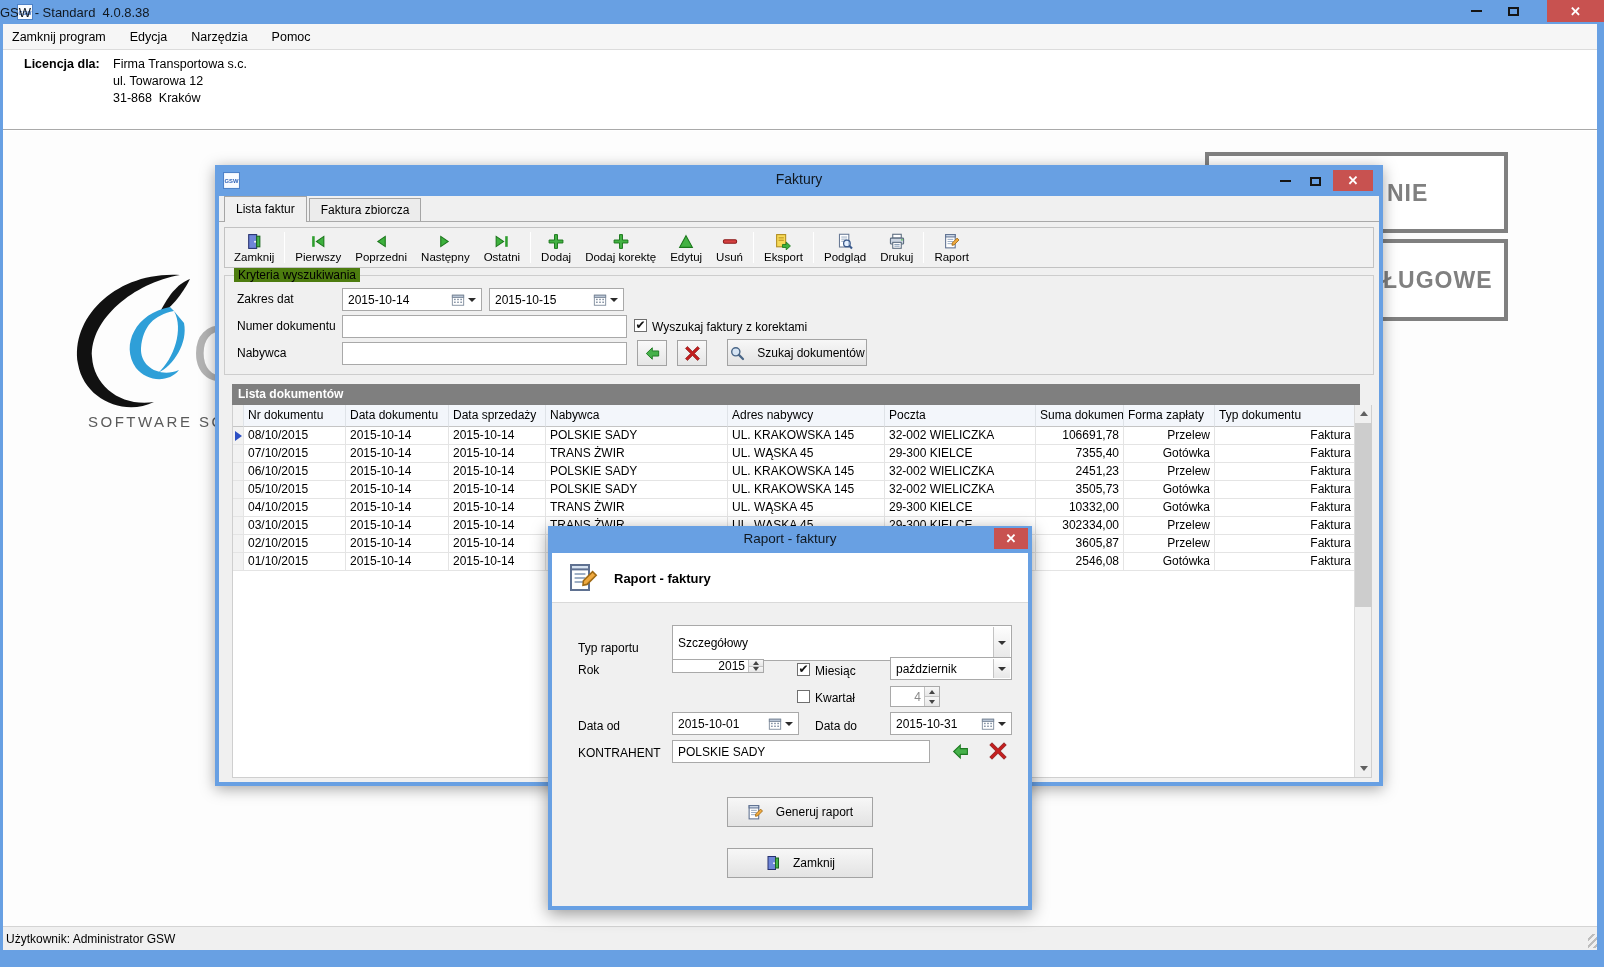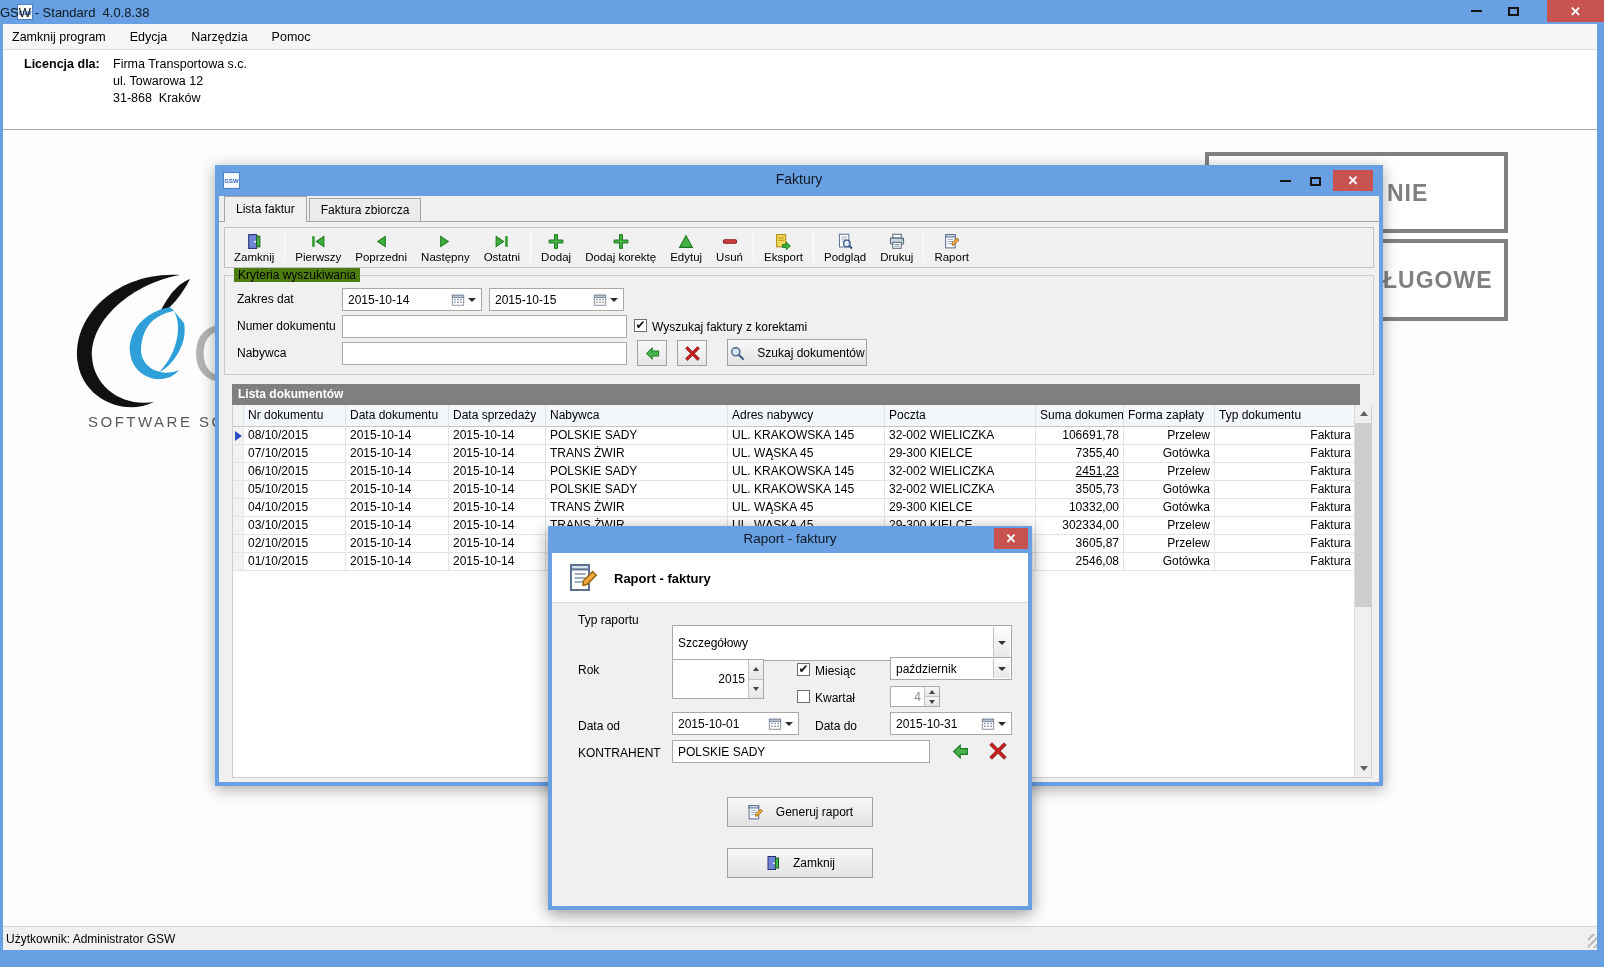--- a/index.html
+++ b/index.html
@@ -463,21 +463,21 @@
               <div class="gcell num" style="width: 141px;">Faktura</div>
             </div>
             <div class="grow">
               <div class="gcell gut" style="width: 11px;"></div>
               <div class="gcell" style="width: 102px;">06/10/2015</div>
               <div class="gcell" style="width: 103px;">2015-10-14</div>
               <div class="gcell" style="width: 97px;">2015-10-14</div>
               <div class="gcell" style="width: 182px;">POLSKIE SADY</div>
               <div class="gcell" style="width: 157px;">UL. KRAKOWSKA 145</div>
               <div class="gcell" style="width: 151px;">32-002 WIELICZKA</div>
-              <div class="gcell num" style="width: 88px; text-decoration: underline;">2451,23</div>
+              <div class="gcell num" style="width: 88px;">2451,23</div>
               <div class="gcell num" style="width: 91px;">Przelew</div>
               <div class="gcell num" style="width: 141px;">Faktura</div>
             </div>
             <div class="grow">
               <div class="gcell gut" style="width: 11px;"></div>
               <div class="gcell" style="width: 102px;">05/10/2015</div>
               <div class="gcell" style="width: 103px;">2015-10-14</div>
               <div class="gcell" style="width: 97px;">2015-10-14</div>
               <div class="gcell" style="width: 182px;">POLSKIE SADY</div>
               <div class="gcell" style="width: 157px;">UL. KRAKOWSKA 145</div>
@@ -563,30 +563,30 @@
               <rect x="2" y="1.5" width="9" height="2.2" fill="#d8e4f2" stroke="#5f7191"></rect>
               <line x1="3.8" y1="6" x2="9.2" y2="6" stroke="#9fb0c6"></line>
               <line x1="3.8" y1="8" x2="9.2" y2="8" stroke="#9fb0c6"></line>
               <line x1="3.8" y1="10" x2="9.2" y2="10" stroke="#9fb0c6"></line>
               <path d="M8.2 9.4 L12.8 4.8 L14.6 6.6 L10 11.2 L8 11.6 Z" fill="#efa93f" stroke="#a06a14" stroke-width="0.8"></path>
             </svg>
           </span>
         <span class="ht">Raport - faktury</span>
       </div>
 
-      <div class="lbl" style="left:26px; top:60px;">Typ raportu</div>
+      <div class="lbl" style="left:26px; top:88px;">Typ raportu</div>
       <div class="combo" style="left:120px; top:72px; width:340px; height:36px;">
         <span class="val">Szczegółowy</span>
         <span class="dbtn">
             <i></i>
           </span>
       </div>
 
       <div class="lbl" style="left:26px; top:110px;">Rok</div>
-      <div class="spin" style="left:120px; top:106px; width:92px; height:40px;">
+      <div class="spin" style="left:120px; top:106px; width:92px; height:14px;">
         <span class="val">2015</span>
         <span class="btns">
             <div>
               <i class="up"></i>
             </div>
             <div>
               <i class="dn"></i>
             </div>
           </span>
       </div>

